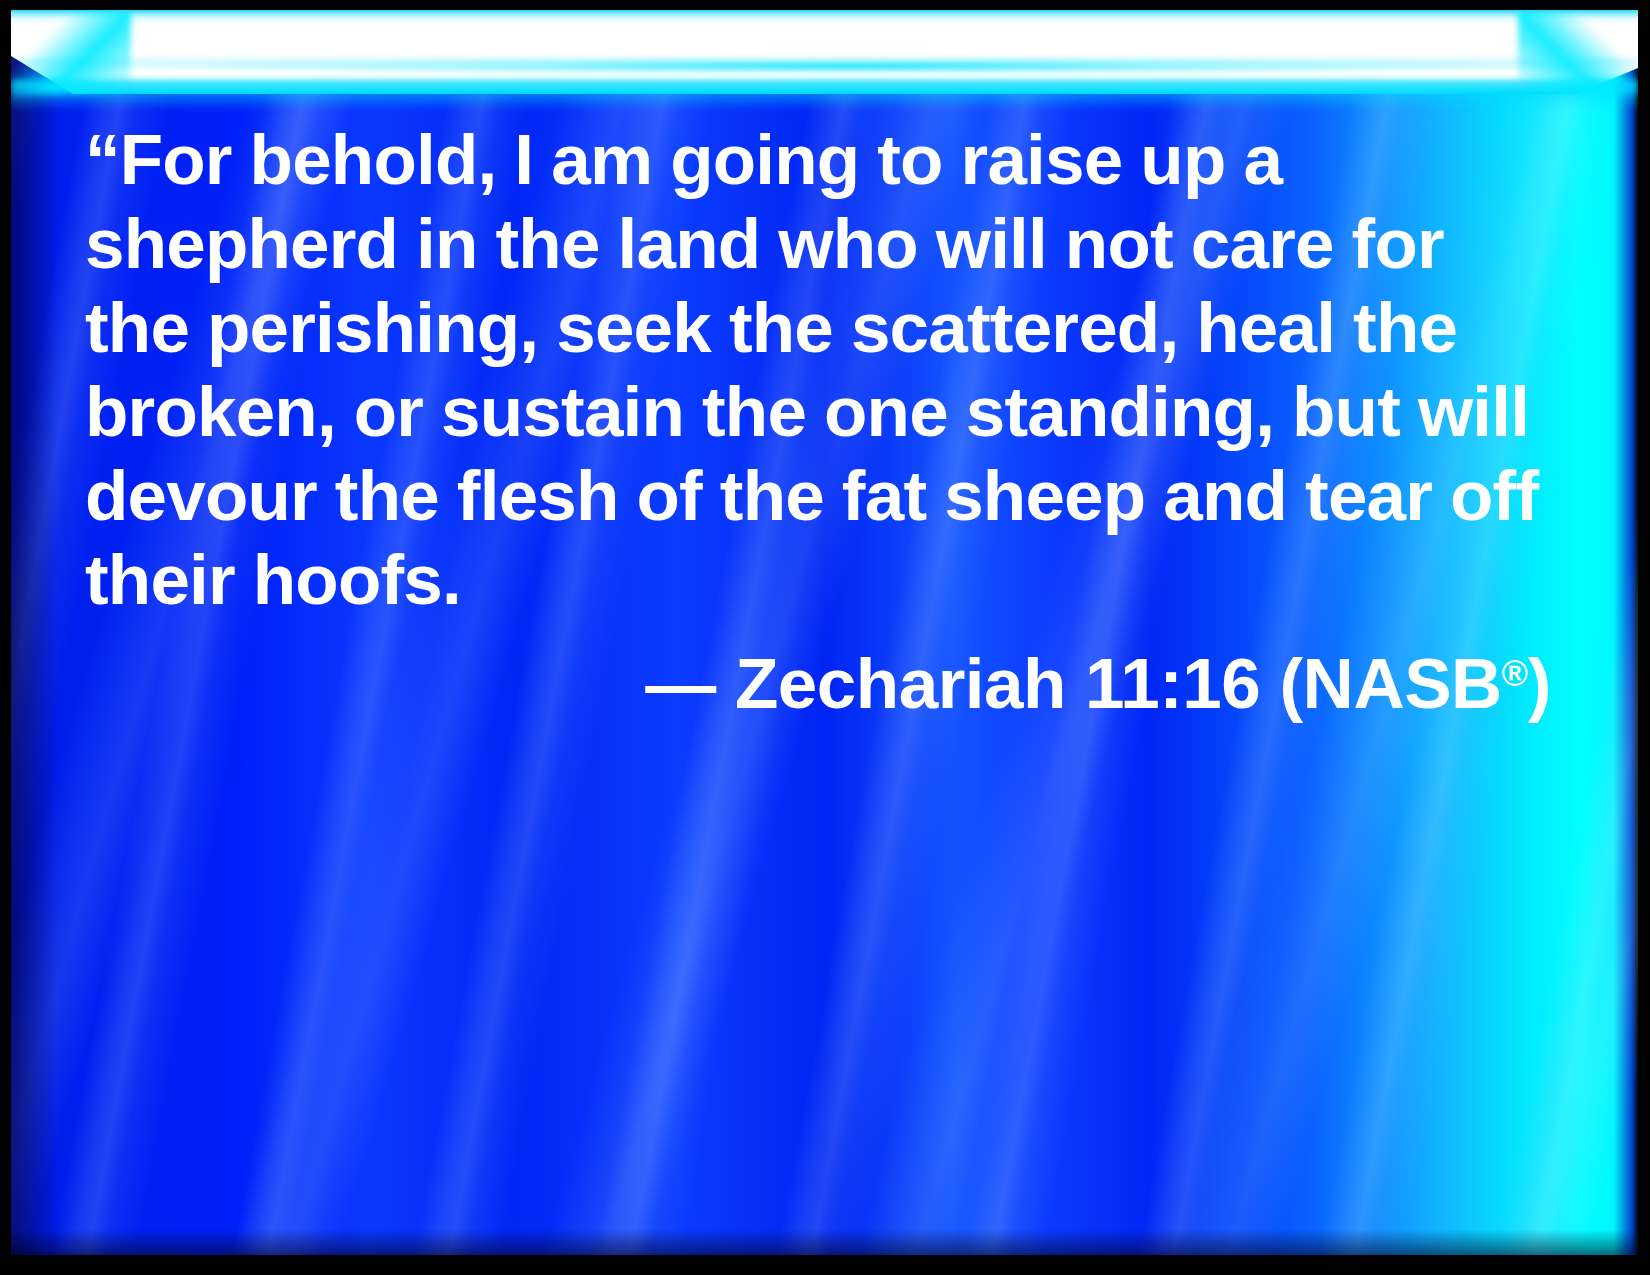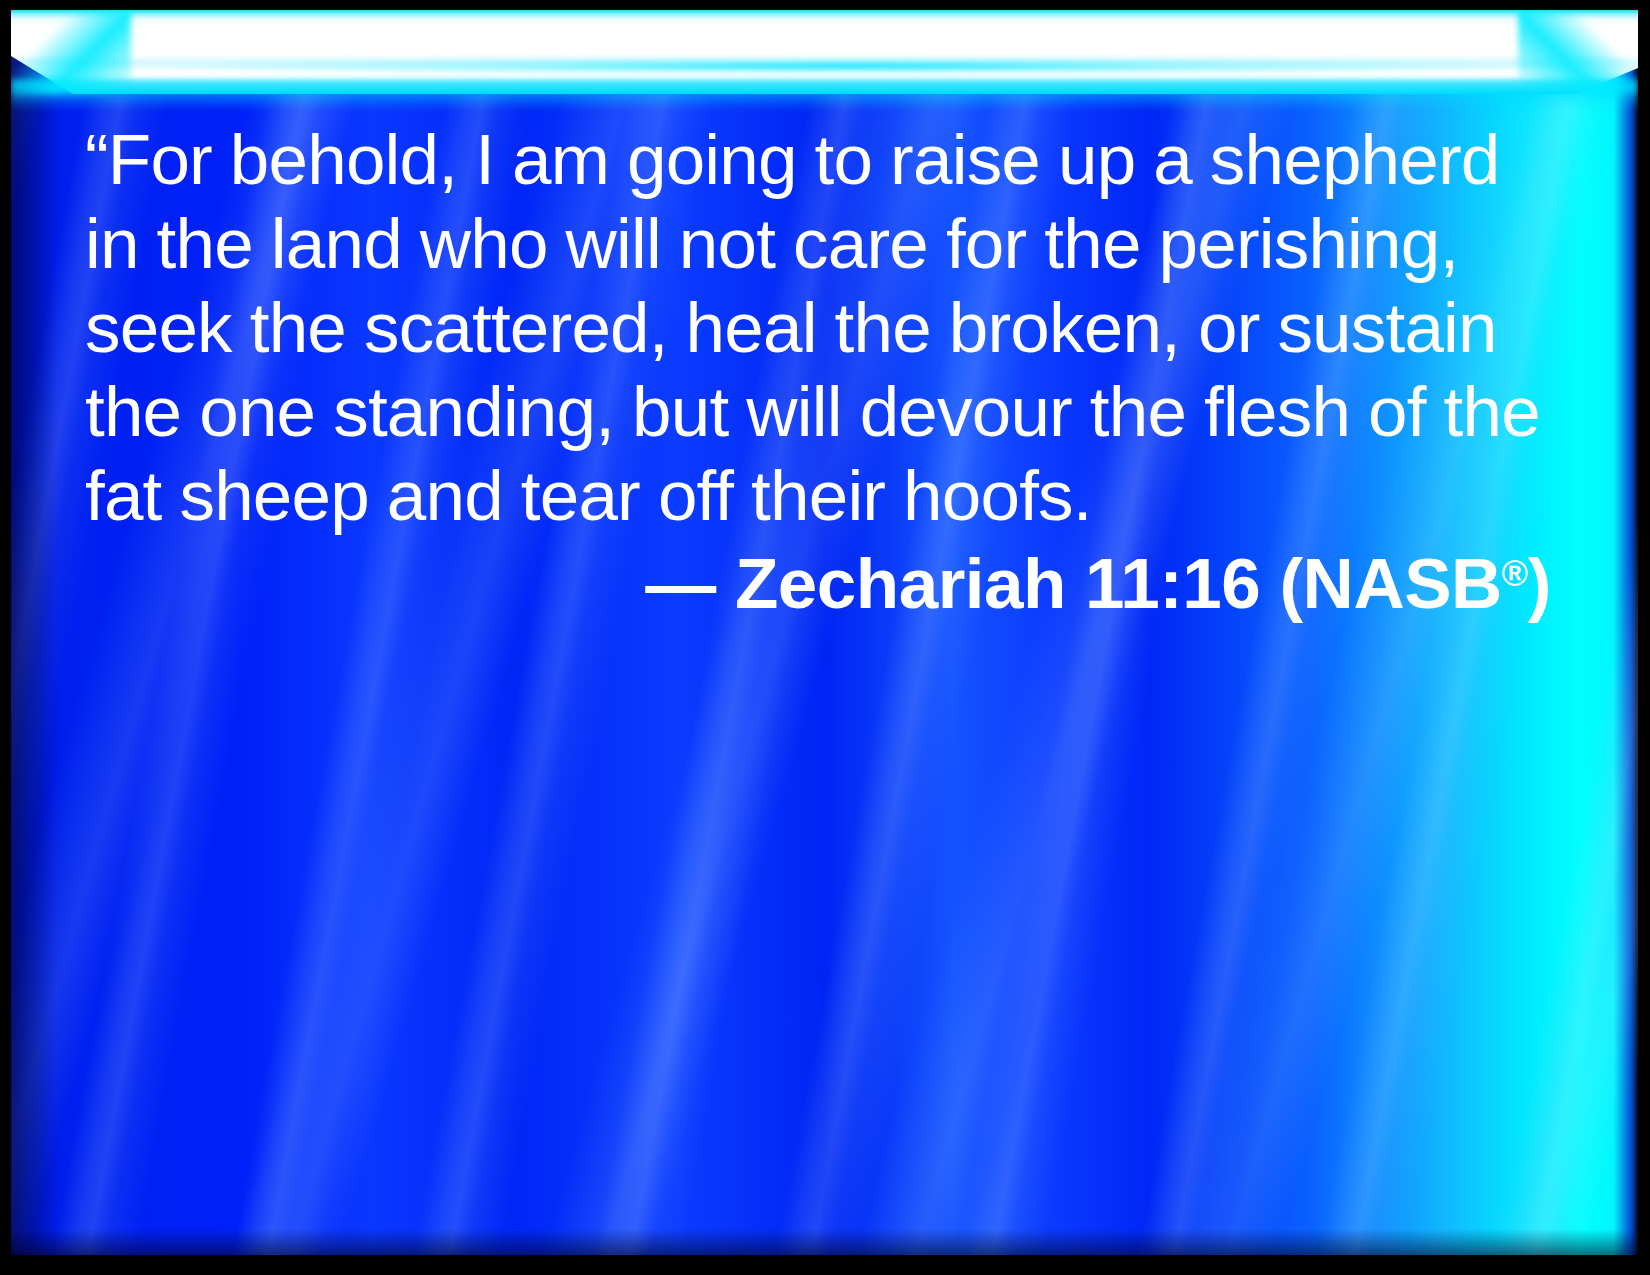--- a/index.html
+++ b/index.html
@@ -178,41 +178,41 @@
   
   .verse-block{
     position:absolute;
     left:74px;
     top:108px;
     width:1470px;
   }
 
   .verse-text{
     font-family:"Liberation Sans", sans-serif;
-    font-weight:normal;
+    font-weight:bold;
     font-size:71px;
     line-height:84px;
     letter-spacing:-0.8px;
     color:#ffffff;
     text-align:left;
     white-space:normal;
     word-spacing:-1px;
   }
 
   .verse-attrib{
     display:block;
     text-align:right;
     font-family:"Liberation Sans", sans-serif;
     font-weight:bold;
     font-size:71px;
     line-height:92px;
     letter-spacing:-0.5px;
     color:#ffffff;
     padding-right:4px;
-    margin-top:0;
+    margin-top:16px;
   }
 
   .reg-mark{
     font-size:36px;
     vertical-align:22px;
     line-height:0;
     font-weight:bold;
   }
 </style>
 </head>

